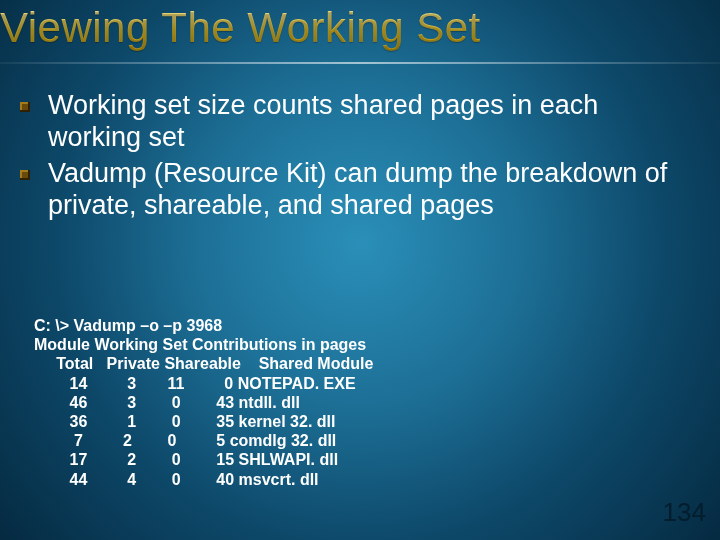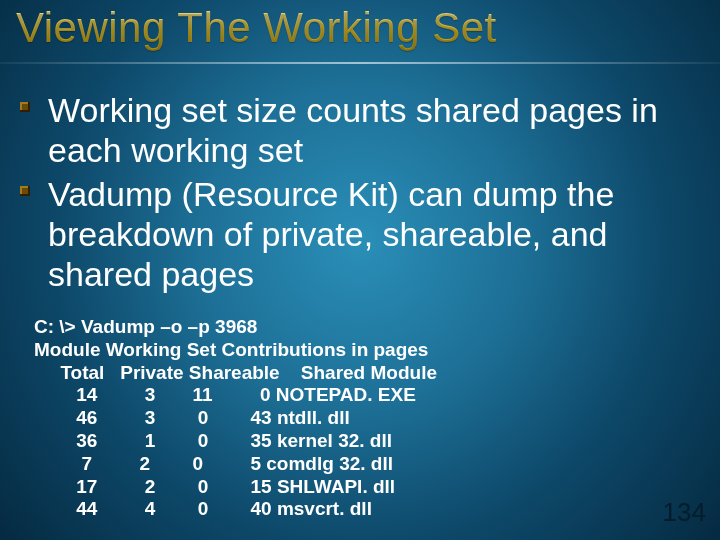--- a/index.html
+++ b/index.html
@@ -14,21 +14,21 @@
     width: 720px;
     height: 540px;
     background: radial-gradient(circle at 50% 45%, #2a8fb8 0%, #1d6f96 35%, #0d4869 65%, #052a41 100%);
     position: relative;
     color: #ffffff;
     box-sizing: border-box;
   }
   .title {
     position: absolute;
     top: 4px;
-    left: 16px;
+    left: 0;
     font-size: 42px;
     font-weight: normal;
     letter-spacing: 0.5px;
     background: linear-gradient(180deg, #f6eaa6 0%, #d4b429 55%, #b08f12 100%);
     -webkit-background-clip: text;
     background-clip: text;
     color: transparent;
     text-shadow: 0 1px 1px rgba(0,0,0,0.25);
   }
   .rule {
@@ -37,42 +37,42 @@
     left: 0;
     width: 720px;
     height: 2px;
     background: linear-gradient(90deg, rgba(255,255,255,0.05) 0%, rgba(255,255,255,0.6) 50%, rgba(255,255,255,0.05) 100%);
   }
   .bullets {
     position: absolute;
     top: 90px;
     left: 20px;
     right: 30px;
-    font-size: 34px;
+    font-size: 27px;
     line-height: 1.18;
   }
   .bullet {
     display: flex;
     margin-bottom: 4px;
   }
   .square {
     width: 10px;
     height: 10px;
     background: #6a4a0a;
     box-shadow: inset -2px -2px 0 #2e2000, inset 2px 2px 0 #a57a1a;
     margin-top: 12px;
     margin-right: 18px;
     flex: 0 0 10px;
   }
   .btext { flex: 1; }
   .terminal {
     position: absolute;
     top: 316px;
     left: 34px;
-    font-size: 19px;
+    font-size: 16px;
     font-weight: bold;
     line-height: 1.2;
     white-space: pre;
     font-family: Arial, Helvetica, sans-serif;
   }
   .pagenum {
     position: absolute;
     bottom: 12px;
     right: 14px;
     color: #041d2d;

